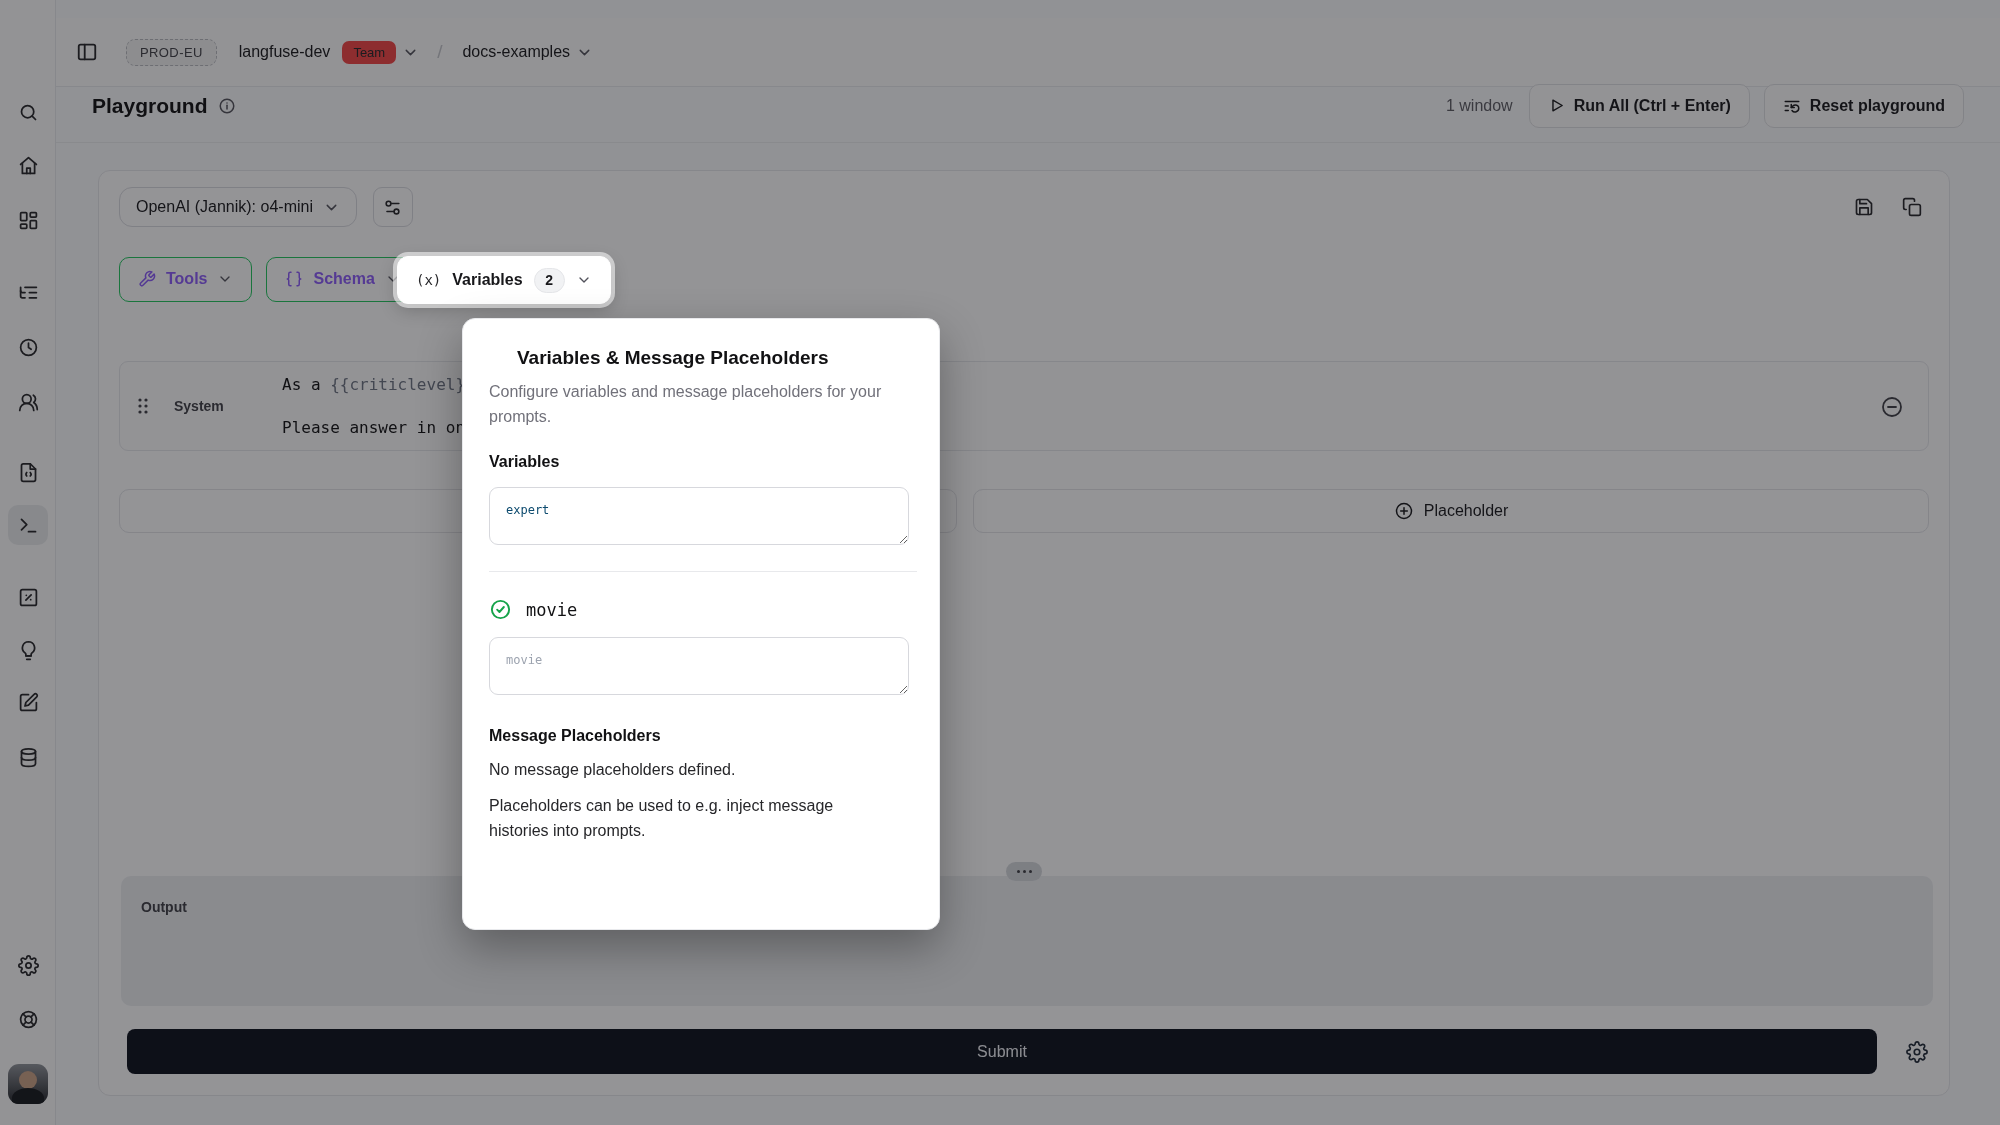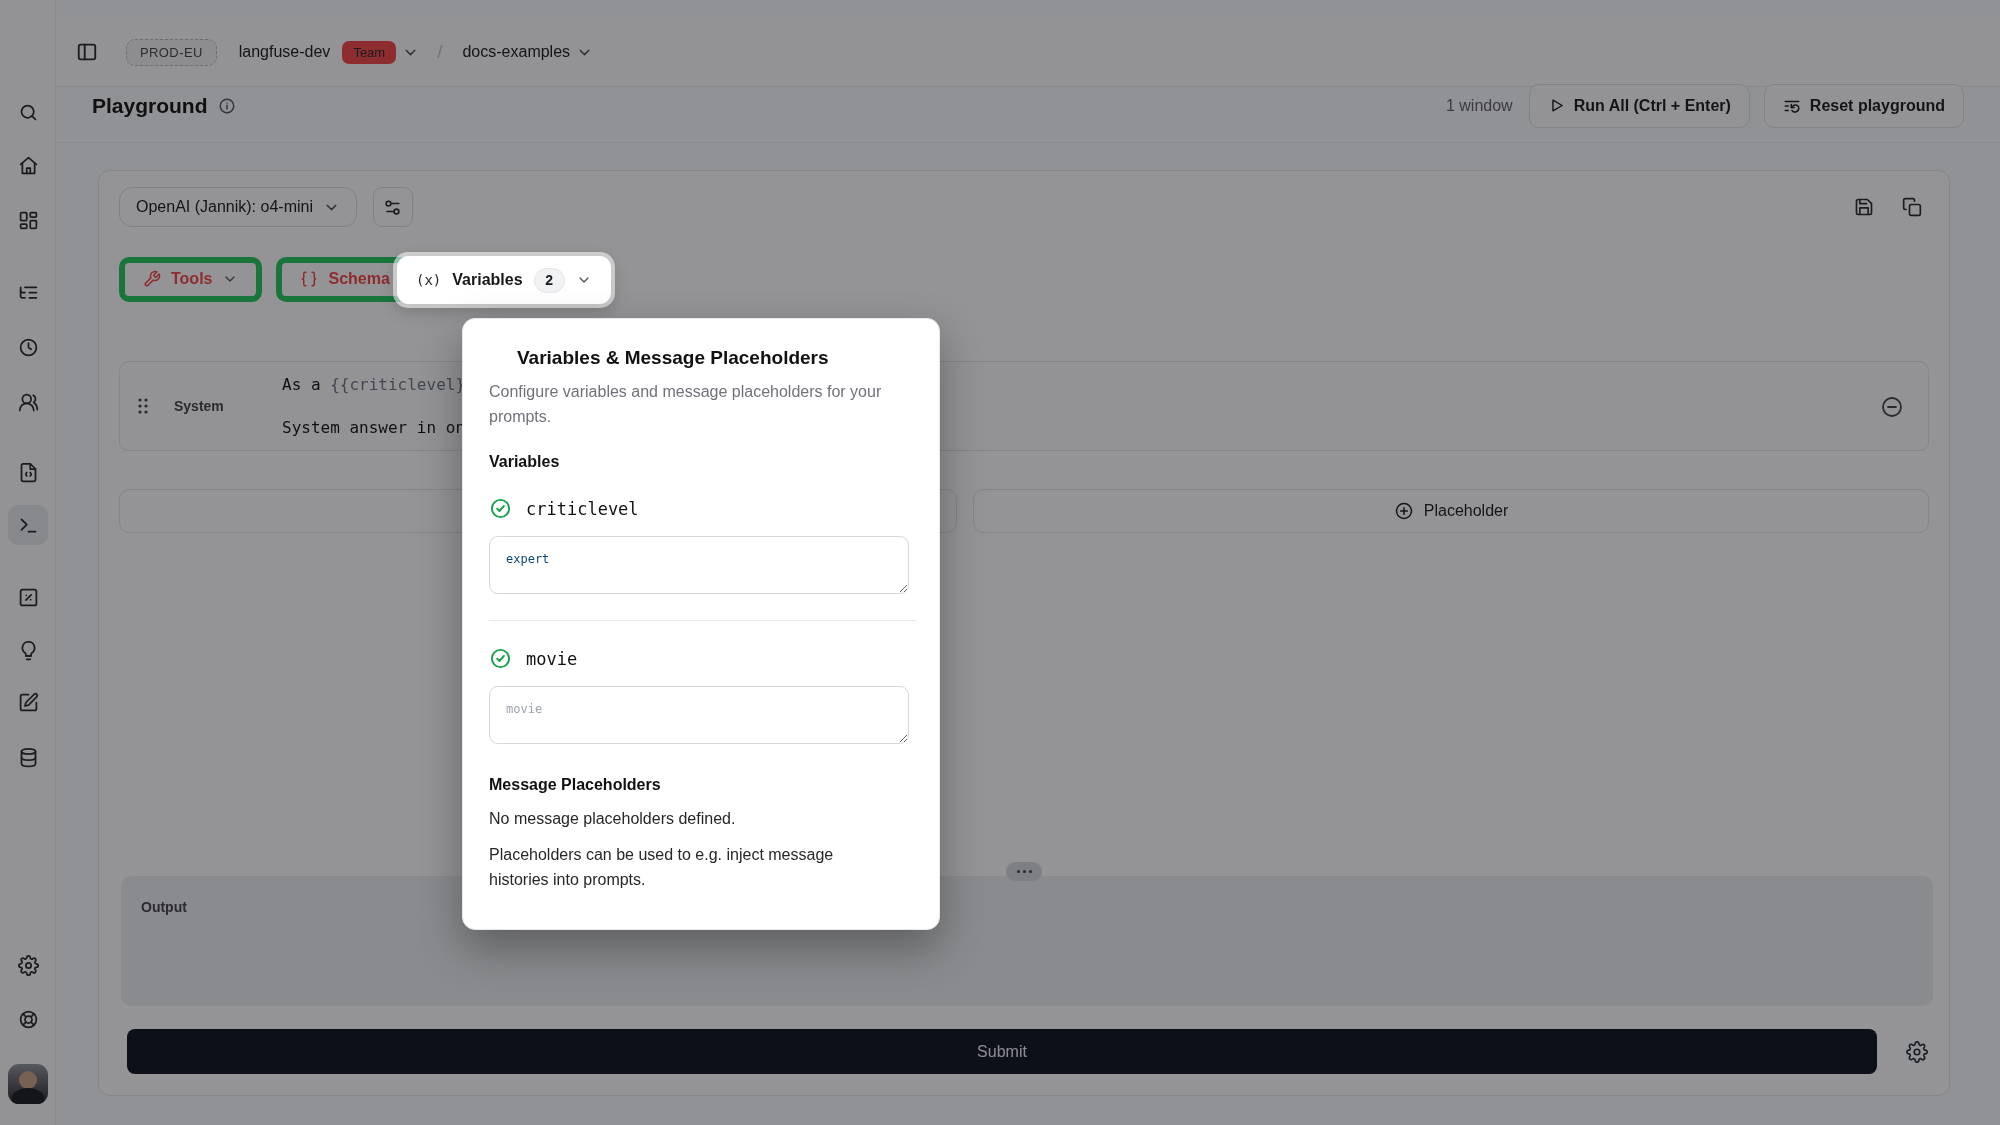--- a/index.html
+++ b/index.html
@@ -87,22 +87,22 @@
   }
   .icon-btn-plain {
     width:34px; height:34px; border:none; background:transparent; border-radius:8px;
     display:flex; align-items:center; justify-content:center; color:#27272a;
   }
   .model-row .spacer { flex:1; }
 
   .tools-row { display:flex; align-items:center; gap:14px; margin-top:28px; height:48px; }
   .tool-btn {
     display:flex; align-items:center; gap:10px; height:45px; padding:0 18px;
-    border:6px solid #22c55e; border-radius:10px; background:transparent;
-    font-size:16px; font-weight:600; color:#ef4444; font-family:"Liberation Sans", sans-serif;
+    border:1px solid #22c55e; border-radius:10px; background:transparent;
+    font-size:16px; font-weight:600; color:#8b5cf6; font-family:"Liberation Sans", sans-serif;
   }
   .tool-btn .chev { color:#52525b; }
 
   .msg-row {
     margin-top:58px; height:90px; border:1px solid #e3e4e8; border-radius:9px; background:#fafafa;
     display:flex; align-items:center; padding:0 14px; position:relative;
   }
   .grip { color:#3f3f46; margin-left:2px; }
   .role-label { font-size:14px; font-weight:600; color:#3f3f46; margin-left:24px; width:70px; }
   .msg-text {
@@ -462,21 +462,21 @@
           <circle cx="10" cy="4" r="1.6"></circle>
           <circle cx="4" cy="10" r="1.6"></circle>
           <circle cx="10" cy="10" r="1.6"></circle>
           <circle cx="4" cy="16" r="1.6"></circle>
           <circle cx="10" cy="16" r="1.6"></circle>
         </svg>
     </span>
     <span class="role-label">System</span>
     <div class="msg-text">
       <div class="line1"><span>As a </span><span class="msg-var">{{criticlevel}}</span></div>
-      <div class="line2">System answer in on</div>
+      <div class="line2">Please answer in on</div>
     </div>
     <button class="remove-btn">
       <span><svg class="ico" width="24" height="24" viewBox="0 0 24 24" style="stroke-width:1.8">
             <circle cx="12" cy="12" r="9"></circle>
             <path d="M8 12h8"></path>
           </svg></span>
     </button>
   </div>
 
   <div class="add-row">
@@ -527,40 +527,31 @@
         <path d="m6 9 6 6 6-6"></path>
       </svg>
     </span>
 </button>
 
 <div class="popover">
   <div class="pop-title">Variables &amp; Message Placeholders</div>
   <div class="pop-desc">Configure variables and message placeholders for your prompts.</div>
   <div class="pop-section">Variables</div>
 
+  <textarea class="var-input" style="">expert</textarea>
+
+  <hr class="var-divider">
+
   <div class="var-head">
     <span class="check-ic">
         <svg class="ico" width="23" height="23" viewBox="0 0 24 24">
           <circle cx="12" cy="12" r="9"></circle>
           <path d="m8.5 12.2 2.4 2.4 4.6-5.2"></path>
         </svg>
       </span>
-    <span class="var-name">criticlevel</span>
-  </div>
-  <textarea class="var-input" style="">expert</textarea>
-
-  <hr class="var-divider">
-
-  <div class="var-head">
-    <span class="check-ic">
-        <svg class="ico" width="23" height="23" viewBox="0 0 24 24">
-          <circle cx="12" cy="12" r="9"></circle>
-          <path d="m8.5 12.2 2.4 2.4 4.6-5.2"></path>
-        </svg>
-      </span>
     <span class="var-name">movie</span>
   </div>
   <textarea class="var-input" placeholder="movie" style=""></textarea>
 
   <div class="pop-section" style="margin-top:28px">Message Placeholders</div>
   <div class="pop-empty">No message placeholders defined.</div>
   <div class="pop-hint">Placeholders can be used to e.g. inject message histories into prompts.</div>
 </div>
 
 </body></html>

